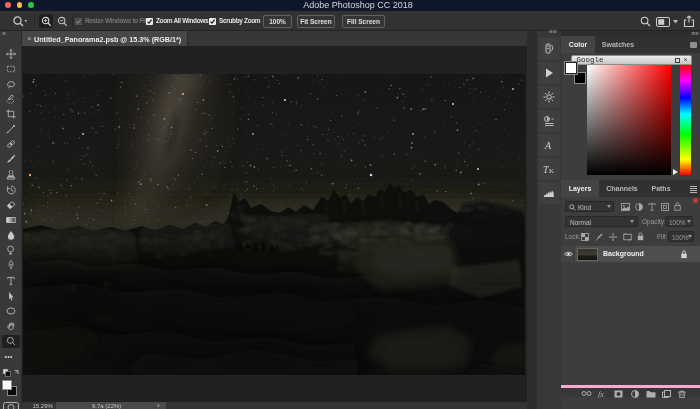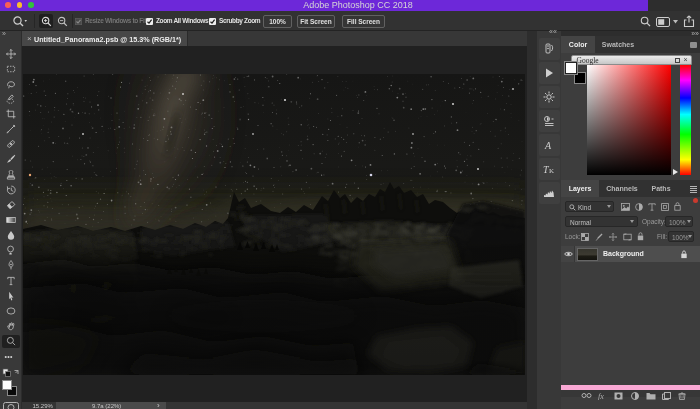--- a/index.html
+++ b/index.html
@@ -1,17 +1,17 @@
 <!DOCTYPE html>
 <html><head><meta charset="utf-8"><style>
 * { margin:0; padding:0; box-sizing:border-box; }
 body { width:700px; height:409px; overflow:hidden; font-family:"Liberation Sans",sans-serif; background:#2d2d2d; }
 #app { position:relative; width:700px; height:409px; }
 .abs { position:absolute; }
-#titlebar { left:0; top:0; width:648px; height:11px; background:#6d28d9; }
+#titlebar { left:0; top:0; width:700px; height:11px; background:#0f172a; }
 .tl { position:absolute; top:2px; width:5.5px; height:5.5px; border-radius:50%; }
 #titletext { position:absolute; top:0px; left:8px; width:700px; text-align:center; font-size:9px; line-height:11px; color:#d6d6d6; letter-spacing:0px; }
 #optbar { left:0; top:11px; width:700px; height:20px; background:#323232; border-bottom:1px solid #232323; }
 #optbar svg { position:absolute; }
 .vsep { position:absolute; top:3px; height:14px; width:1px; background:#262626; }
 .presseditem { position:absolute; left:39px; top:3px; width:14px; height:13.5px; background:#1f1f1f; border-radius:2px; }
 .cb { position:absolute; top:6.5px; width:7px; height:7px; }
 .optlabel { position:absolute; top:5.5px; font-size:6.5px; font-weight:bold; color:#e3e3e3; letter-spacing:-0.35px; }
 .optlabel.dis { color:#757575; }
 .optbtn { position:absolute; top:4px; height:13px; background:#353535; border:1px solid #616161; border-radius:2px; font-size:6.5px; font-weight:bold; color:#e0e0e0; text-align:center; line-height:11px; }
@@ -39,39 +39,39 @@
 .scell svg { position:absolute; left:4.5px; top:5px; }
 #stripchev { position:absolute; left:12px; top:-3px; color:#b0b0b0; font-size:7px; }
 #panels { position:absolute; left:34px; top:0; width:139px; height:378px; }
 #colorpanel { position:absolute; left:0; top:5px; width:139px; height:144px; background:#3d3d3d; }
 .tabbar { position:absolute; left:0; top:0; width:139px; height:17px; background:#313131; }
 .ptab { position:absolute; top:0; height:17px; font-size:7px; font-weight:bold; color:#b8b8b8; line-height:17px; text-align:center; }
 .ptab.active { background:#444444; color:#f0f0f0; }
 .pmenu { position:absolute; right:3px; top:5.5px; width:7px; height:7px; }
 .pmenu div { height:1px; background:#b4b4b4; margin-bottom:1px; }
 #gwin { position:absolute; left:9.5px; top:19px; width:121px; height:9.5px; background:linear-gradient(#ececec,#c6c6c6); border:1px solid #8c8c8c; border-radius:2px 2px 0 0; z-index:5; }
-#gwin .gt { position:absolute; left:5px; top:0px; font-family:Liberation Serif, serif; font-size:7.5px; color:#2a2a2a; }
+#gwin .gt { position:absolute; left:5px; top:0px; font-family:Liberation Mono, monospace; font-size:7.5px; color:#2a2a2a; }
 #gwin .gb { position:absolute; right:11px; top:2px; width:4.5px; height:4.5px; border:1px solid #444; }
 #gwin .gx { position:absolute; right:3px; top:-0.5px; color:#444; font-size:7px; }
 #fg2 { position:absolute; left:4px; top:26px; width:12px; height:12px; background:#fdfdfd; border:1px solid #222; box-shadow:0 0 0 1px #888; z-index:6; }
 #bg2 { position:absolute; left:13px; top:36px; width:12px; height:12px; background:#000; border:1px solid #888; z-index:5; }
 #satbox { position:absolute; left:26px; top:28.5px; width:84px; height:110px; background:linear-gradient(to bottom, rgba(0,0,0,0) 0%, #000 100%), linear-gradient(to right, #fff 0%, #f00 100%); }
 #huebar { position:absolute; left:119px; top:28.5px; width:11px; height:110px; background:linear-gradient(to bottom, #f00 0%, #f0f 14%, #00f 30%, #0ff 45%, #0f0 63%, #ff0 86%, #f00 100%); }
 #huemark { position:absolute; left:112px; top:133px; width:0; height:0; border-top:3.5px solid transparent; border-bottom:3.5px solid transparent; border-left:5px solid #e8e8e8; z-index:6; }
 #layerspanel { position:absolute; left:0; top:149px; width:139px; height:229px; background:#3d3d3d; }
 .lrow { position:absolute; left:0; width:139px; }
 .box { position:absolute; background:#333333; border:1px solid #272727; border-radius:2px; color:#c0c0c0; font-size:6.5px; }
 .lbl { position:absolute; font-size:6.5px; color:#9a9a9a; }
 .caret { position:absolute; width:0; height:0; border-left:2.5px solid transparent; border-right:2.5px solid transparent; border-top:3px solid #9a9a9a; }
 #eyecol { position:absolute; left:0px; top:66px; width:14px; height:16px; background:#434343; border-right:1px solid #363636; }
 #layerrow { position:absolute; left:14px; top:66px; width:125px; height:16px; background:#4e4e4e; }
 #lthumb { position:absolute; left:2px; top:1.5px; width:21px; height:13px; border:1px solid #666; overflow:hidden; }
 #lname { position:absolute; left:28px; top:4px; font-size:7px; font-weight:bold; color:#efefef; }
 #llock { position:absolute; right:12px; top:3.5px; }
-#lbot { position:absolute; left:0; bottom:12px; width:139px; height:12px; background:#373737; border-top:5px solid #f9a8d4; }
+#lbot { position:absolute; left:0; bottom:12px; width:139px; height:12px; background:#373737; border-top:3px solid #f9a8d4; }
 #lbot svg { position:absolute; top:2px; }
 .icr { position:absolute; }
 </style></head>
 <body>
 <div id="app">
   <div id="titlebar" class="abs">
     <div class="tl" style="left:5px;background:#f95f56"></div>
     <div class="tl" style="left:16.5px;background:#fbbc2e"></div>
     <div class="tl" style="left:28px;background:#32c23d"></div>
     <div id="titletext">Adobe Photoshop CC 2018</div>

